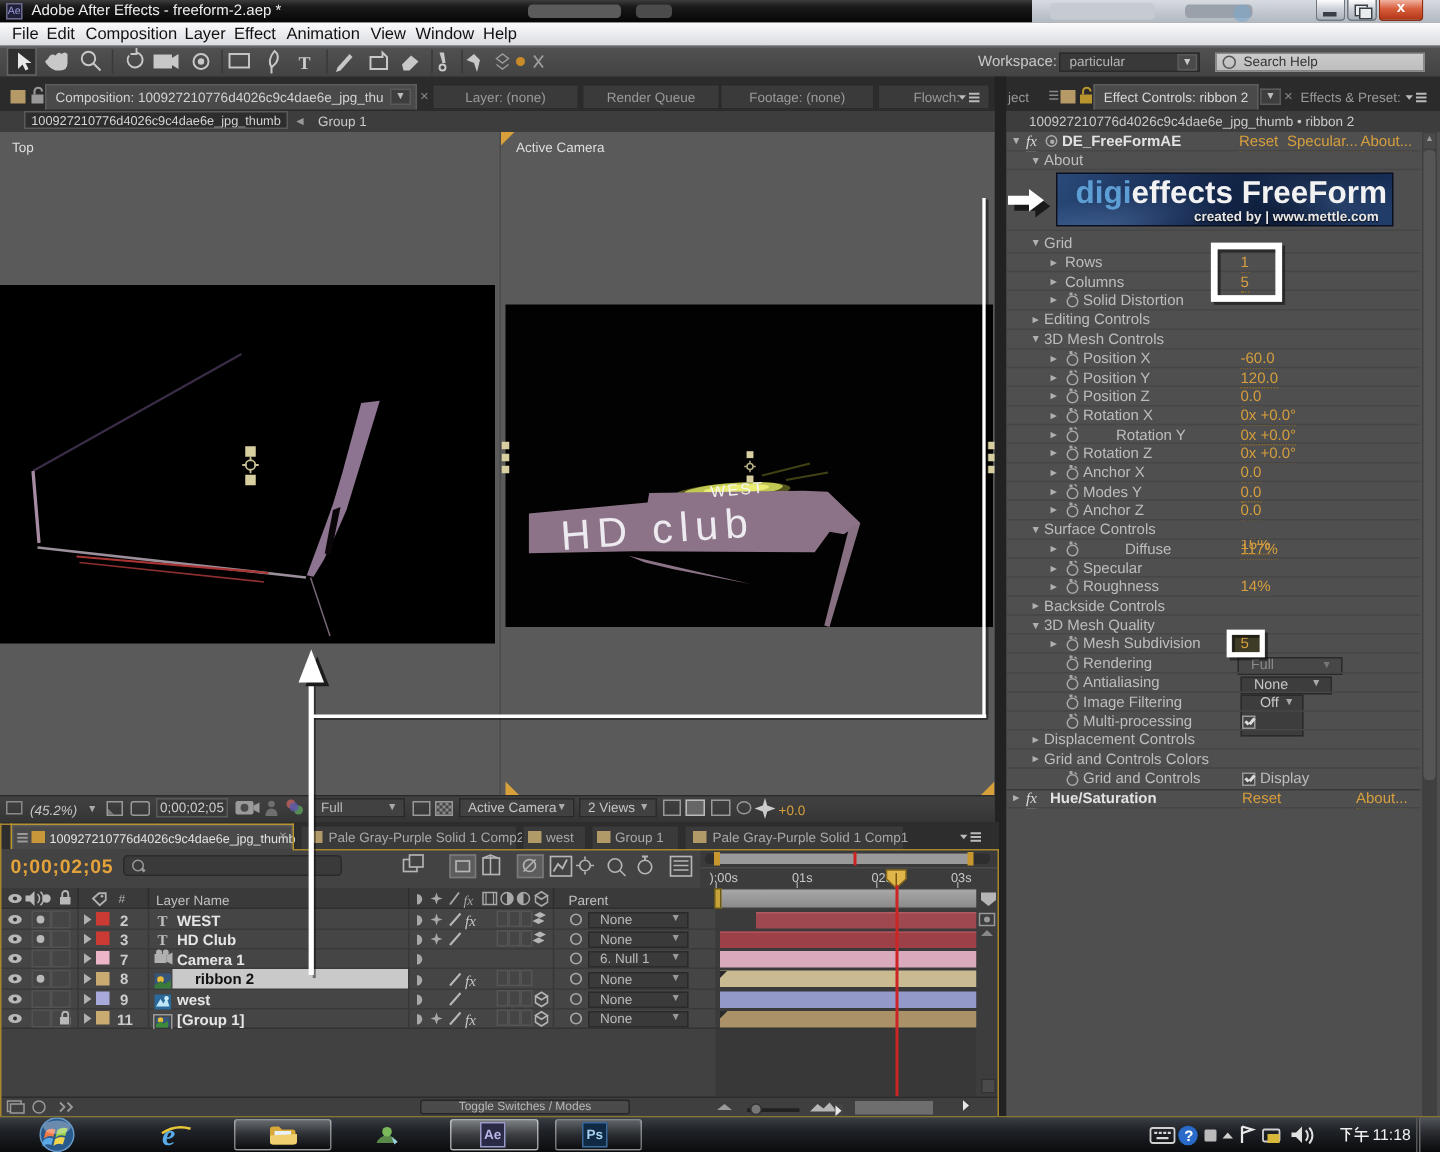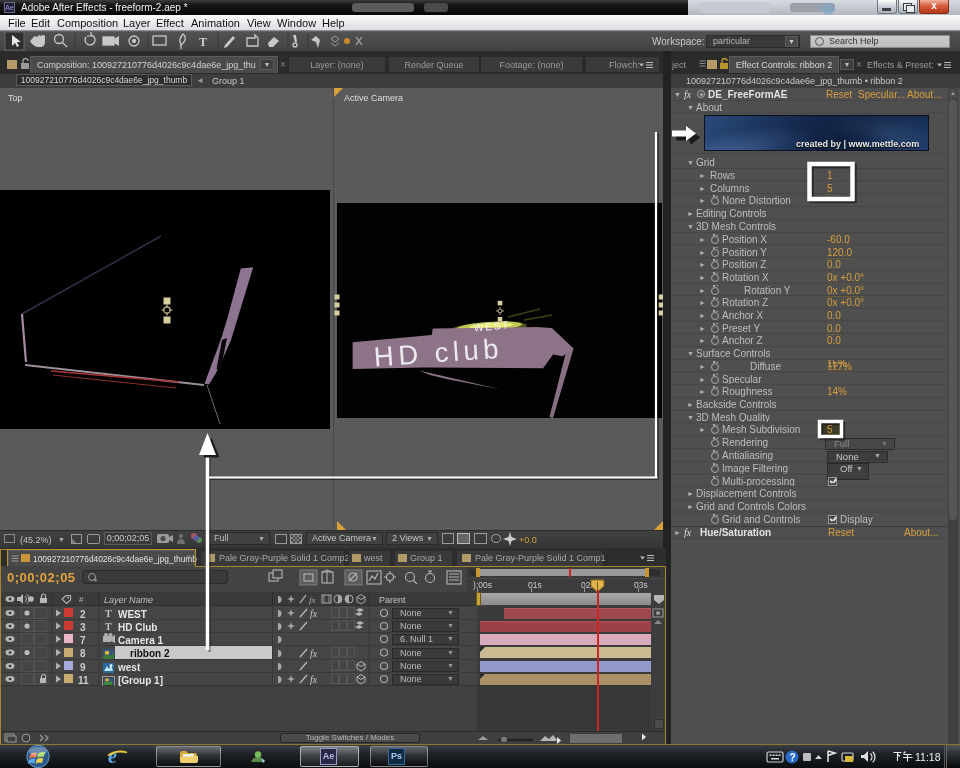--- a/index.html
+++ b/index.html
@@ -182,21 +182,21 @@
 
 <polygon points="334,0 343,0 334,9" fill="#d8a03a"></polygon>
 <polygon points="337,442 337,433 346,442" fill="#d8a03a"></polygon>
 <polygon points="654,442 663,433 663,442" fill="#d8a03a"></polygon>
 </svg>
 </div>
 
 <div class="abs" style="left:0;top:530px;width:663px;height:18px;background:linear-gradient(#414141,#353535);border-top:1px solid #2a2a2a;box-sizing:border-box;"></div>
 <div id="viewbottom">
 <div class="abs" style="left:4px;top:534px;width:11px;height:9px;border:1px solid #8a8a8a;box-sizing:border-box;"></div>
-<div class="t" style="left:20px;top:535px;font-size:9px;color:#c5c5c5;">(45.2%)</div>
+<div class="t" style="left:20px;top:535px;font-size:9px;color:#c5c5c5;font-style:italic;">(45.2%)</div>
 <div class="t" style="left:58px;top:536px;font-size:7px;color:#aaa;">▼</div>
 <div class="abs" style="left:71px;top:534px;width:11px;height:10px;border:1px solid #999;box-sizing:border-box;background:linear-gradient(45deg,#777 25%,transparent 25%);"></div>
 <div class="abs" style="left:87px;top:534px;width:13px;height:10px;border:1px solid #999;border-radius:2px;box-sizing:border-box;"></div>
 <div class="abs" style="left:104px;top:532px;width:48px;height:13px;background:#3a3a3a;border:1px solid #5a5a5a;box-sizing:border-box;color:#ccc;font-size:9px;line-height:11px;text-align:center;">0;00;02;05</div>
 <svg class="abs" style="left:156px;top:532px;" width="18" height="13" viewBox="0 0 18 13">
         <rect x="1" y="2" width="12" height="9" rx="1.5" fill="#9a9a9a"></rect>
         <circle cx="7" cy="6.5" r="2.6" fill="#4a4a4a"></circle>
         <path d="M13 5 l4 -2 v7 l-4 -2 z" fill="#9a9a9a"></path>
       </svg>
 <svg class="abs" style="left:176px;top:533px;" width="10" height="12" viewBox="0 0 10 12">
@@ -308,21 +308,21 @@
 
 <div id="tlrows">
 <div class="abs" style="left:0;top:606px;width:477px;height:80px;background:#454545;"></div>
 <div class="abs" style="left:477px;top:606px;width:174px;height:80px;background:#3b3b3b;"></div>
 
 <svg class="abs" style="left:60px;top:594px;" width="12" height="11" viewBox="0 0 12 11">
           <path d="M2 5 l4 -3.5 4.5 0 0 4.5 -4 3.5 z" fill="none" stroke="#b0b0b0" stroke-width="1.2"></path>
           <circle cx="8" cy="3.5" r="0.9" fill="#b0b0b0"></circle>
         </svg>
 <div class="t" style="left:79px;top:595px;font-size:8px;color:#b0b0b0;">#</div>
-<div class="t" style="left:104px;top:595px;font-size:9px;color:#c0c0c0;font-style:italic;">Layer Name</div>
+<div class="t" style="left:104px;top:595px;font-size:9px;color:#c0c0c0;">Layer Name</div>
 <div class="t" style="left:379px;top:595px;font-size:9px;color:#c0c0c0;">Parent</div>
 <svg class="abs" style="left:0;top:592px;" width="477" height="14" viewBox="0 0 477 14">
 <g fill="#b8b8b8">
 <ellipse cx="10" cy="7" rx="4.5" ry="3"></ellipse>
             <circle cx="10" cy="7" r="1.4" fill="#333"></circle>
 <path d="M17 5 l3 0 3 -3 0 10 -3 -3 -3 0 z"></path>
             <path d="M25 4 a4 4 0 0 1 0 6 M27 2.5 a6 6 0 0 1 0 9" stroke="#b8b8b8" fill="none" stroke-width="1"></path>
 <circle cx="31" cy="7" r="2.8"></circle>
 <rect x="40" y="6" width="7" height="5"></rect>
             <path d="M41.5 6 v-2 a2 2 0 0 1 4 0 v2" fill="none" stroke="#b8b8b8" stroke-width="1.2"></path>
@@ -592,34 +592,35 @@
 <div class="ev" style="left:826px;top:89px;">Reset</div>
 <div class="ev" style="left:858px;top:89px;">Specular...</div>
 <div class="ev" style="left:907px;top:89px;">About...</div>
 
 <div class="tri" style="left:687px;top:104px;">▼</div>
 <div class="el" style="left:696px;top:102px;">About</div>
 
 <div class="abs" style="left:704px;top:115px;width:225px;height:36px;background:linear-gradient(120deg,#2a4a7a,#15294e 40%,#0d1c38 70%,#1a3560);border:1px solid #0a1020;box-sizing:border-box;overflow:hidden;">
 <div style="position:absolute;left:-20px;top:8px;width:140px;height:50px;background:radial-gradient(ellipse at 30% 50%,rgba(120,160,220,0.35),transparent 65%);transform:rotate(-12deg);"></div>
 <div style="position:absolute;right:-10px;top:-15px;width:120px;height:60px;background:radial-gradient(ellipse at 60% 50%,rgba(90,130,190,0.3),transparent 60%);transform:rotate(15deg);"></div>
+<div style="position:absolute;left:12px;top:1px;font-size:21px;font-weight:bold;white-space:nowrap;"><span style="color:#5d9fd4;">digi</span><span style="color:#f2f2f2;">effects FreeForm</span></div>
 <div style="position:absolute;left:91px;top:23px;font-size:9px;font-weight:bold;color:#e8e8e8;text-shadow:0 1px 1px #000;white-space:nowrap;">created by | www.mettle.com</div>
 </div>
 
 <div class="tri" style="left:687px;top:159px;">▼</div>
 <div class="el" style="left:696px;top:157px;">Grid</div>
 <div class="tri" style="left:699px;top:172px;">►</div>
 <div class="el" style="left:710px;top:170px;">Rows</div>
 <div class="ev" style="left:827px;top:170px;">1</div>
 <div class="tri" style="left:699px;top:184.5px;">►</div>
 <div class="el" style="left:710px;top:182.5px;">Columns</div>
 <div class="ev" style="left:827px;top:182.5px;">5</div>
 <div class="tri" style="left:699px;top:197px;">►</div>
 <div class="st" style="left:711px;top:197px;"></div>
-<div class="el" style="left:722px;top:195px;">None Distortion</div>
+<div class="el" style="left:722px;top:195px;">Solid Distortion</div>
 <div class="tri" style="left:687px;top:210px;">►</div>
 <div class="el" style="left:696px;top:208px;">Editing Controls</div>
 <div class="tri" style="left:687px;top:223px;">▼</div>
 <div class="el" style="left:696px;top:221px;">3D Mesh Controls</div>
 <div class="tri" style="left:699px;top:236px;">►</div>
       <div class="st" style="left:711px;top:236px;"></div>
 <div class="el" style="left:722px;top:234px;">Position X</div>
       <div class="ev" style="left:827px;top:234px;">-60.0</div>
 <div class="tri" style="left:699px;top:248.5px;">►</div>
       <div class="st" style="left:711px;top:248.5px;"></div>
@@ -640,21 +641,21 @@
 <div class="tri" style="left:699px;top:299px;">►</div>
       <div class="st" style="left:711px;top:299px;"></div>
 <div class="el" style="left:722px;top:297px;">Rotation Z</div>
       <div class="ev" style="left:827px;top:297px;">0x +0.0°</div>
 <div class="tri" style="left:699px;top:312px;">►</div>
       <div class="st" style="left:711px;top:312px;"></div>
 <div class="el" style="left:722px;top:310px;">Anchor X</div>
       <div class="ev" style="left:827px;top:310px;">0.0</div>
 <div class="tri" style="left:699px;top:324.5px;">►</div>
       <div class="st" style="left:711px;top:324.5px;"></div>
-<div class="el" style="left:722px;top:322.5px;">Preset Y</div>
+<div class="el" style="left:722px;top:322.5px;">Modes Y</div>
       <div class="ev" style="left:827px;top:322.5px;">0.0</div>
 <div class="tri" style="left:699px;top:337px;">►</div>
       <div class="st" style="left:711px;top:337px;"></div>
 <div class="el" style="left:722px;top:335px;">Anchor Z</div>
       <div class="ev" style="left:827px;top:335px;">0.0</div>
 <div class="tri" style="left:687px;top:350px;">▼</div>
 <div class="el" style="left:696px;top:348px;">Surface Controls</div>
 <div class="tri" style="left:699px;top:363px;">►</div>
       <div class="st" style="left:711px;top:363px;"></div>
 <div class="el" style="left:750px;top:361px;">Diffuse</div>
@@ -679,21 +680,21 @@
 <div class="st" style="left:711px;top:439px;"></div>
 <div class="el" style="left:722px;top:437px;">Rendering</div>
 <div class="dd" style="left:825px;top:438px;width:70px;height:12px;background:#474747;color:#8a8a8a;line-height:10px;">Full</div>
 <div class="t" style="left:881px;top:440px;font-size:7px;color:#777;">▼</div>
 <div class="st" style="left:711px;top:452px;"></div>
 <div class="el" style="left:722px;top:450px;">Antialiasing</div>
 <div class="dd" style="left:827px;top:450.5px;width:61px;height:12px;line-height:10px;">None</div>
 <div class="t" style="left:874px;top:452px;font-size:7px;color:#aaa;">▼</div>
 <div class="st" style="left:711px;top:465px;"></div>
 <div class="el" style="left:722px;top:463px;">Image Filtering</div>
-<div class="dd" style="left:827px;top:463px;width:42px;height:17px;line-height:10px;padding-left:12px;">Off</div>
+<div class="dd" style="left:827px;top:463px;width:42px;height:28px;line-height:10px;padding-left:12px;">Off</div>
 <div class="t" style="left:856px;top:465px;font-size:7px;color:#aaa;">▼</div>
 <div class="st" style="left:711px;top:477.5px;"></div>
 <div class="el" style="left:722px;top:475.5px;">Multi-processing</div>
 <div class="cb" style="left:828px;top:476.5px;"></div>
 <div class="tri" style="left:687px;top:490px;">►</div>
 <div class="el" style="left:696px;top:488px;">Displacement Controls</div>
 <div class="tri" style="left:687px;top:503px;">►</div>
 <div class="el" style="left:696px;top:501px;">Grid and Controls Colors</div>
 <div class="st" style="left:711px;top:516px;"></div>
 <div class="el" style="left:722px;top:513.5px;">Grid and Controls</div>

